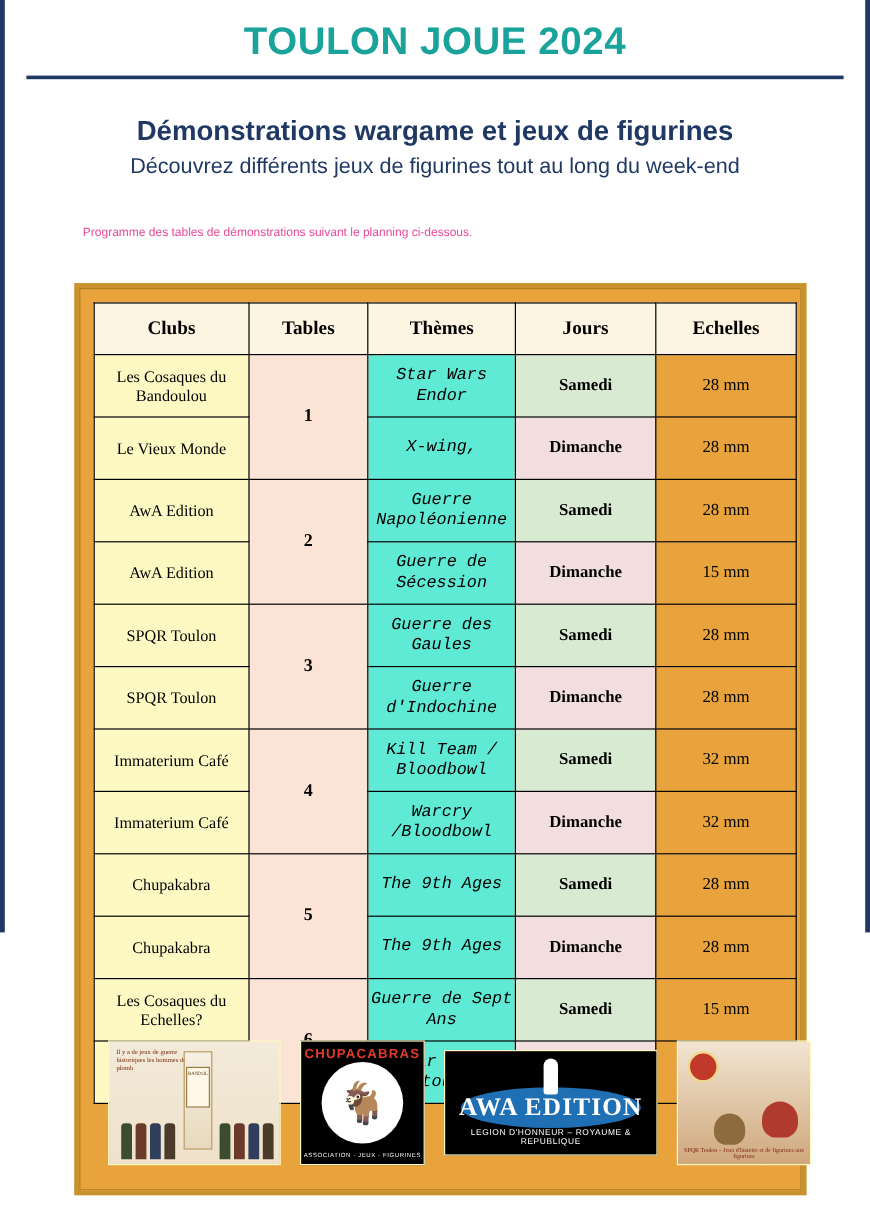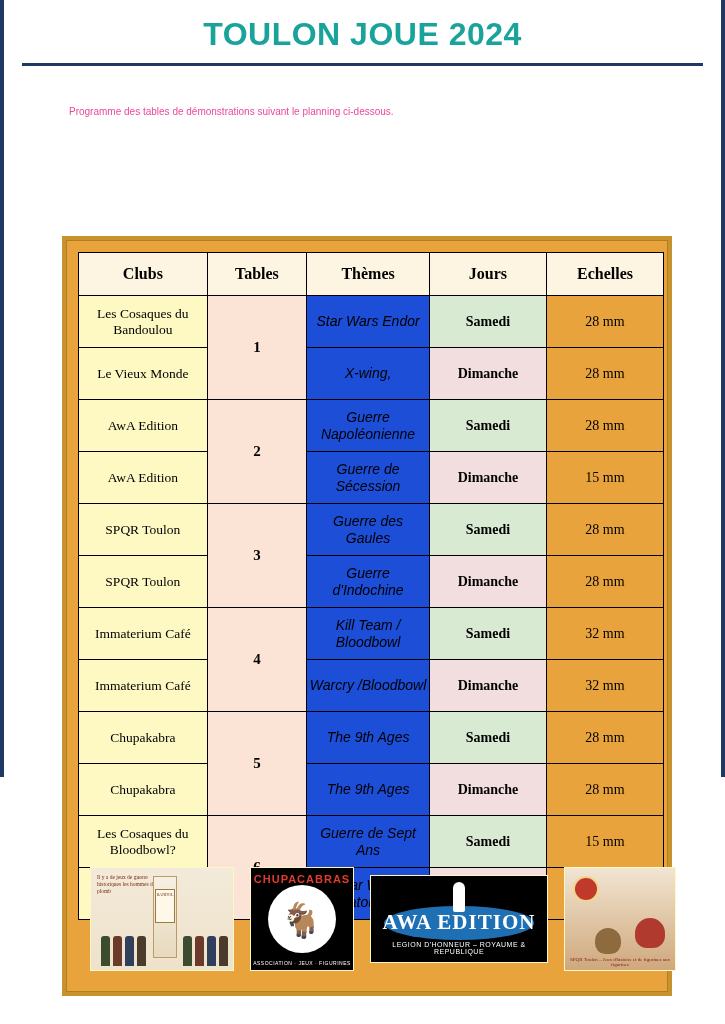--- a/index.html
+++ b/index.html
@@ -105,22 +105,22 @@
     line-height: 1.15;
     height: 45px;
   }
   td.tablenum {
     background: #fbe4d5;
     font-family: "Liberation Serif", serif;
     font-size: 15px;
     font-weight: bold;
   }
   td.theme {
-    background: #1d4ed8;
-    font-family: Liberation Sans, sans-serif;
+    background: #5eead4;
+    font-family: Liberation Mono, monospace;
     font-style: italic;
     font-size: 14px;
     line-height: 1.15;
   }
   td.day-sam {
     background: #d9ead3;
     font-family: "Liberation Serif", serif;
     font-size: 14px;
     font-weight: bold;
   }
@@ -240,20 +240,24 @@
 </head>
 <body>
 
 <div class="page">
 
   <div class="title-bar">
     <div class="main-title">TOULON JOUE 2024</div>
     <div class="title-rule"></div>
   </div>
 
+  <div class="subtitle-block">
+    <div class="subtitle-main">Démonstrations wargame et jeux de figurines</div>
+    <div class="subtitle-sub">Découvrez différents jeux de figurines tout au long du week-end</div>
+  </div>
 
   <div class="intro-line">Programme des tables de démonstrations suivant le planning ci-dessous.</div>
 
   <div class="panel-outer">
     <div class="panel-inner">
 
       <table class="schedule">
         <colgroup>
           <col style="width:22%">
           <col style="width:17%">
@@ -336,21 +340,21 @@
             <td class="scale">28 mm</td>
           </tr>
           <tr>
             <td class="club">Chupakabra</td>
             <td class="theme">The 9th Ages</td>
             <td class="day-dim">Dimanche</td>
             <td class="scale">28 mm</td>
           </tr>
 
           <tr>
-            <td class="club">Les Cosaques du Bloodbowl?</td>
+            <td class="club">Les Cosaques du Echelles?</td>
             <td class="tablenum" rowspan="2">6</td>
             <td class="theme">Guerre de Sept Ans</td>
             <td class="day-sam">Samedi</td>
             <td class="scale">15 mm</td>
           </tr>
           <tr>
             <td class="club">Les Yeux Dans Les Jeux</td>
             <td class="theme">Star Wars Tatouine</td>
             <td class="day-dim">Dimanche</td>
             <td class="scale">28 mm</td>

